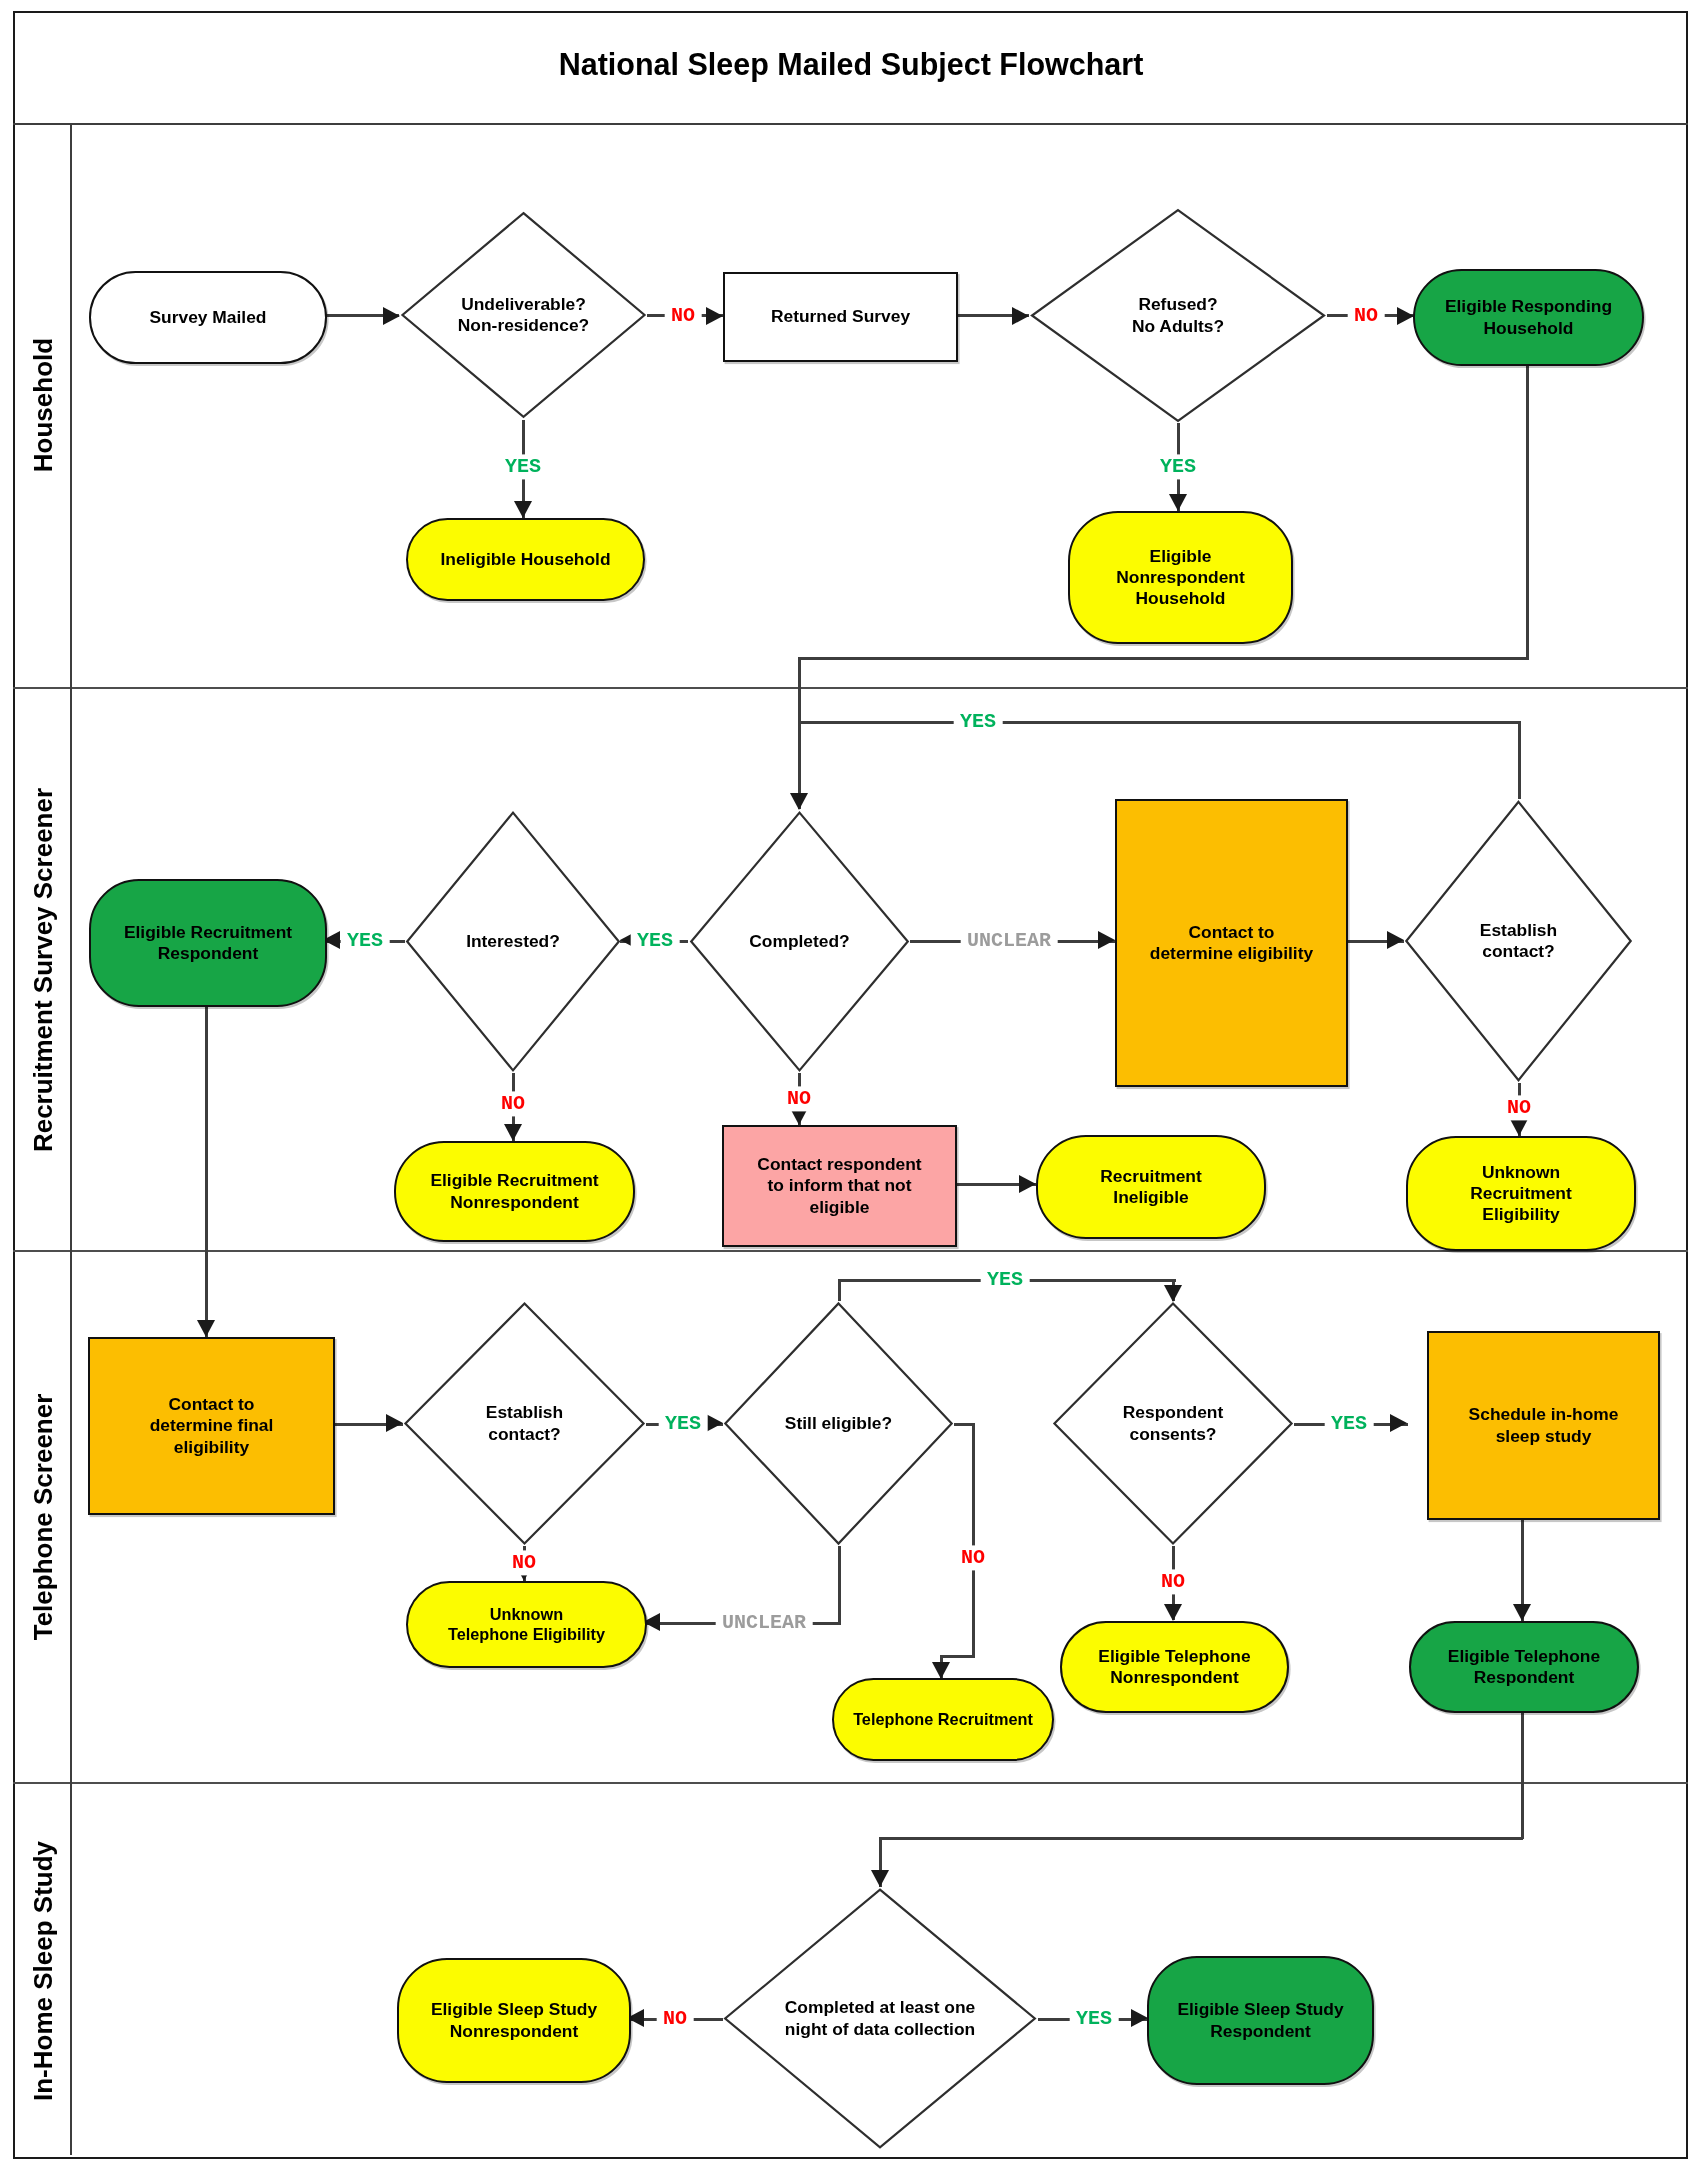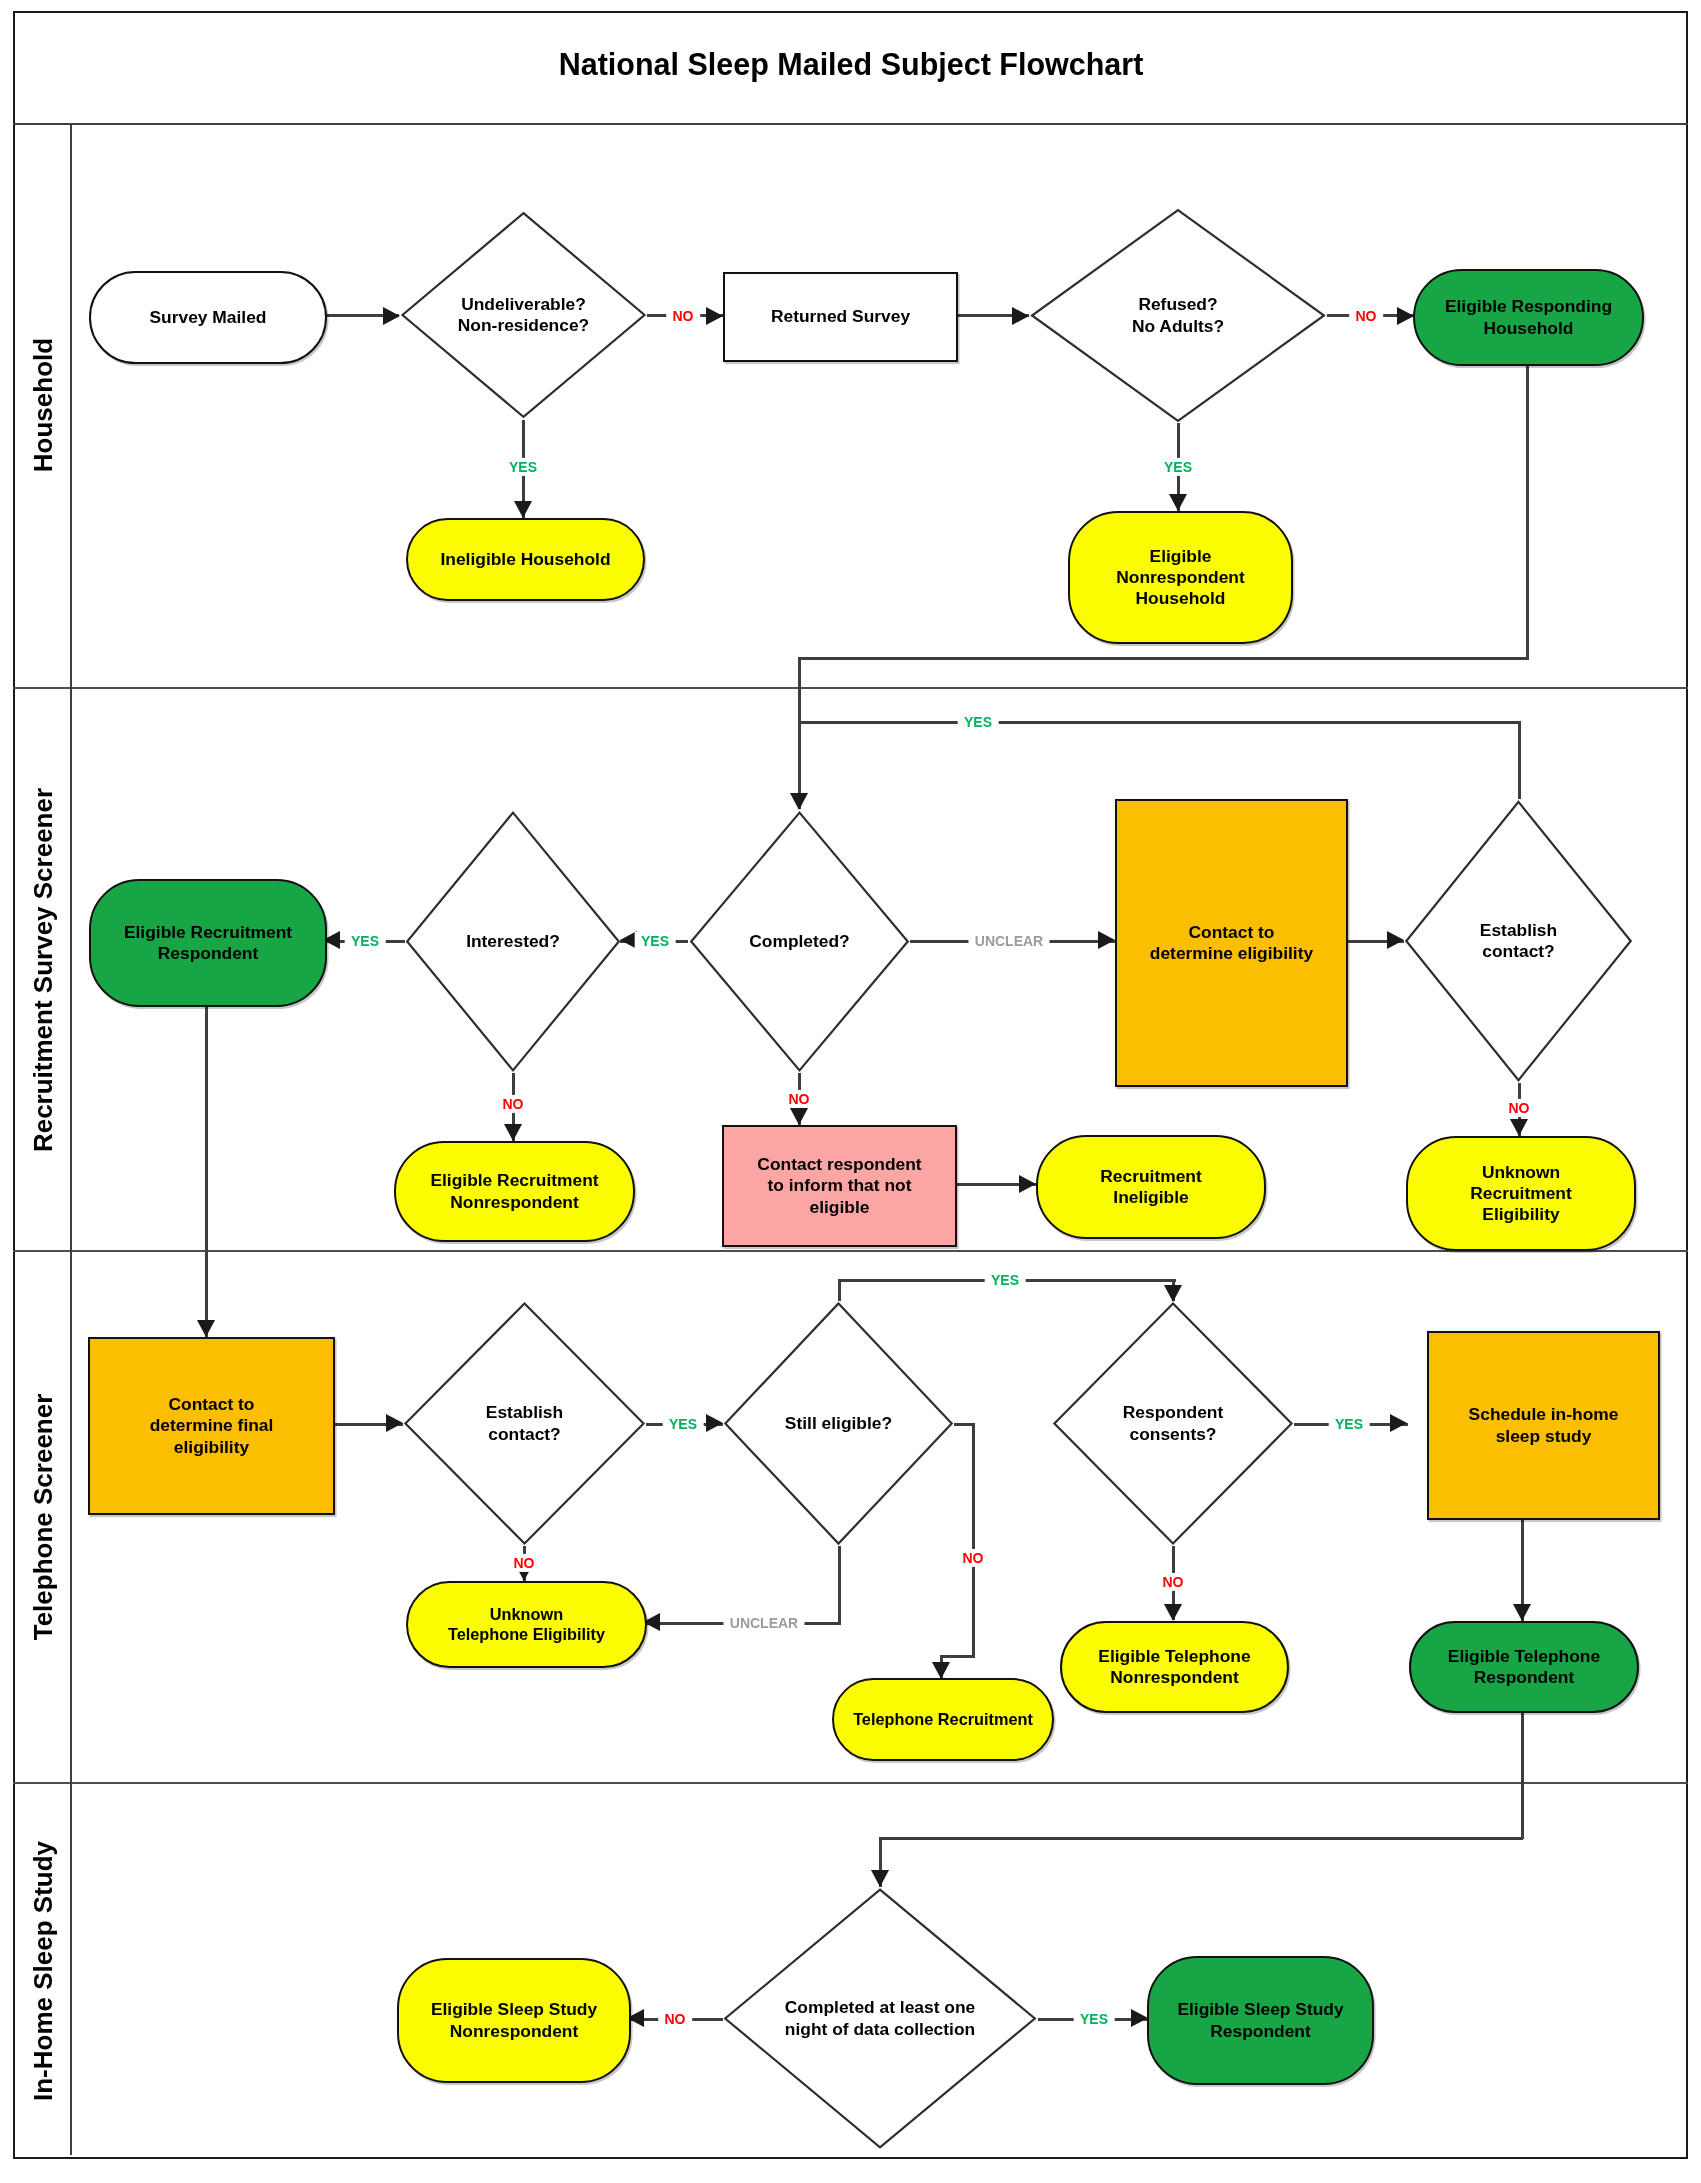--- a/index.html
+++ b/index.html
@@ -20,21 +20,21 @@
   .ar.r{border-top:9px solid transparent;border-bottom:9px solid transparent;border-left:17px solid #1a1a1a;}
   .ar.l{border-top:9px solid transparent;border-bottom:9px solid transparent;border-right:17px solid #1a1a1a;}
   .ar.d{border-left:9px solid transparent;border-right:9px solid transparent;border-top:17px solid #1a1a1a;}
   
   .node{position:absolute;display:flex;align-items:center;justify-content:center;text-align:center;}
   .nl{white-space:pre-line;line-height:1.22;font-size:17.4px;position:relative;z-index:2;}
   .term{border:2.1px solid #111;border-radius:50px;box-shadow:1.6px 2.1px 0 rgba(0,0,0,0.22);}
   .proc{border:2.1px solid #111;box-shadow:1.6px 2.1px 0 rgba(0,0,0,0.22);}
   .dia svg{position:absolute;left:0;top:0;width:100%;height:100%;}
   .dia polygon{fill:#ffffff;stroke:#2e2e2e;stroke-width:2.2;vector-effect:non-scaling-stroke;}
-  .elabel{position:absolute;transform:translate(-50%,-50%);background:#ffffff;padding:1.1px 6.3px;font-size:14px;z-index:3;}
+  .elabel{position:absolute;transform:translate(-50%,-50%);background:#ffffff;padding:1.1px 6.3px;font-size:20px;z-index:3;font-family:Liberation Mono, monospace;}
 </style>
 </head>
 <body>
 
 <div id="canvas">
 
   <div class="outer"></div>
   <div class="title">National Sleep Mailed Subject Flowchart</div>
   <div class="hrule" style="top:123px;"></div>
   <div class="hrule" style="top:687px;background:#4d4d4d;"></div>

